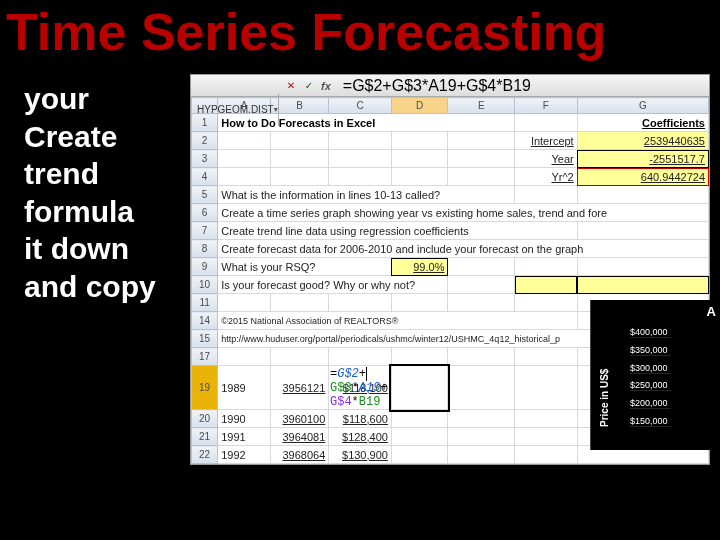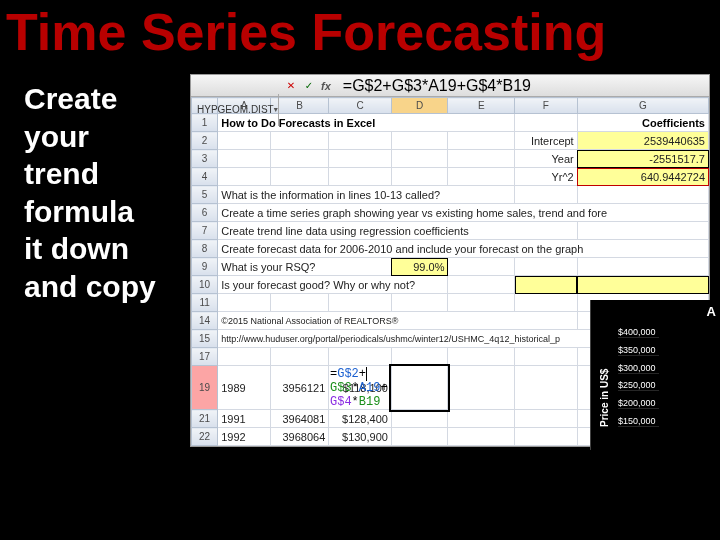--- a/index.html
+++ b/index.html
@@ -74,78 +74,78 @@
   }
   .colhdr th.sel { background: #f8d48a; }
   .rowhdr {
     background: linear-gradient(#f0f3f7,#d8e0ec);
     border: 1px solid #b6c2d2;
     text-align: center;
     font-size: 10px;
     width: 26px;
     color:#4a4a4a;
   }
-  .rowhdr.sel { background: #fca5a5; margin-top: 30px; }
+  .rowhdr.sel { background: #eab308; margin-top: 30px; }
   td.cell {
     border: 1px solid #d4d9e2;
     height: 18px;
     font-size: 11px;
     color:#222;
     padding: 0 3px;
     white-space: nowrap;
     overflow: hidden;
   }
-  td.cell.right { text-align: right; }
+  td.cell.right { text-align: right; text-decoration: underline; }
   td.cell.bold { font-weight: bold; color:#000;}
   .yellow { background:#ffff99;margin-top:44px; }
   .boxed { outline: 1.5px solid #000; outline-offset:-1px;}
   .boxred { outline: 1.5px solid #c00000; outline-offset:-1px;}
   .editing { background:#fff; outline:2px solid #000; position:relative;}
   .editing-curs { border-right:1px solid #000;}
   .formula-overlay {
     position:absolute;
     left: 330px;
     top: 367px;
     font-family: "Courier New", monospace;
     font-size: 12px;
     line-height: 14px;
     background: rgba(255,255,255,0);
     z-index: 5;
   }
   .formula-overlay .l1 { color:#000; }
-  .formula-overlay .blue { color:#1a5fd0; }
+  .formula-overlay .blue { color:#1a5fd0;font-style:italic; }
   .formula-overlay .green { color:#1a8f1a; }
   .formula-overlay .purple { color:#8a2be2; }
   .chart-frag {
     position:absolute;
     right:0;
     bottom:90px;
     width:130px;
     height:150px;
     background:#000;
     border-left:1px solid #444;
     color:#fff;
     font-size:10px;
     padding:4px 4px 4px 8px;
   }
   .chart-frag .ct { font-weight:bold; font-size:13px; text-align:right;}
-  .yaxis { margin-top:8px; display:flex; gap:8px; }
+  .yaxis { margin-top:8px; display:flex; gap:20px; }
   .ylabel { writing-mode: vertical-rl; transform: rotate(180deg); font-size:10px; font-weight:bold;}
   .ticks { display:flex; flex-direction:column; justify-content:space-between; height:100px; font-size:9px; text-align:right;}
   .ticks div { border-bottom:1px solid rgba(255,255,255,0.15); padding-right:3px;}
   .corner { width:26px;}
 </style>
 </head>
 <body>
 
 <div class="title">Time Series Forecasting</div>
 
 <div class="sidetext">
+  <div>your</div>
   <div>Create</div>
-  <div>your</div>
   <div>trend</div>
   <div>formula</div>
   <div>it down</div>
   <div>and copy</div>
 </div>
 
 <div class="excel">
   <div class="formula-bar">
     <div class="name-box">
       <span>HYPGEOM.DIST</span>
@@ -285,20 +285,30 @@
           <td class="rowhdr sel">19</td>
           <td class="cell">1989</td>
           <td class="cell right">3956121</td>
           <td class="cell right">$118,100</td>
           <td class="cell editing" style="height: 44px;"></td>
           <td class="cell"></td>
           <td class="cell"></td>
           <td class="cell"></td>
         </tr>
         <tr>
+          <td class="rowhdr">20</td>
+          <td class="cell">1990</td>
+          <td class="cell right">3960100</td>
+          <td class="cell right">$118,600</td>
+          <td class="cell"></td>
+          <td class="cell"></td>
+          <td class="cell"></td>
+          <td class="cell"></td>
+        </tr>
+        <tr>
           <td class="rowhdr">21</td>
           <td class="cell">1991</td>
           <td class="cell right">3964081</td>
           <td class="cell right">$128,400</td>
           <td class="cell"></td>
           <td class="cell"></td>
           <td class="cell"></td>
           <td class="cell"></td>
         </tr>
         <tr>

